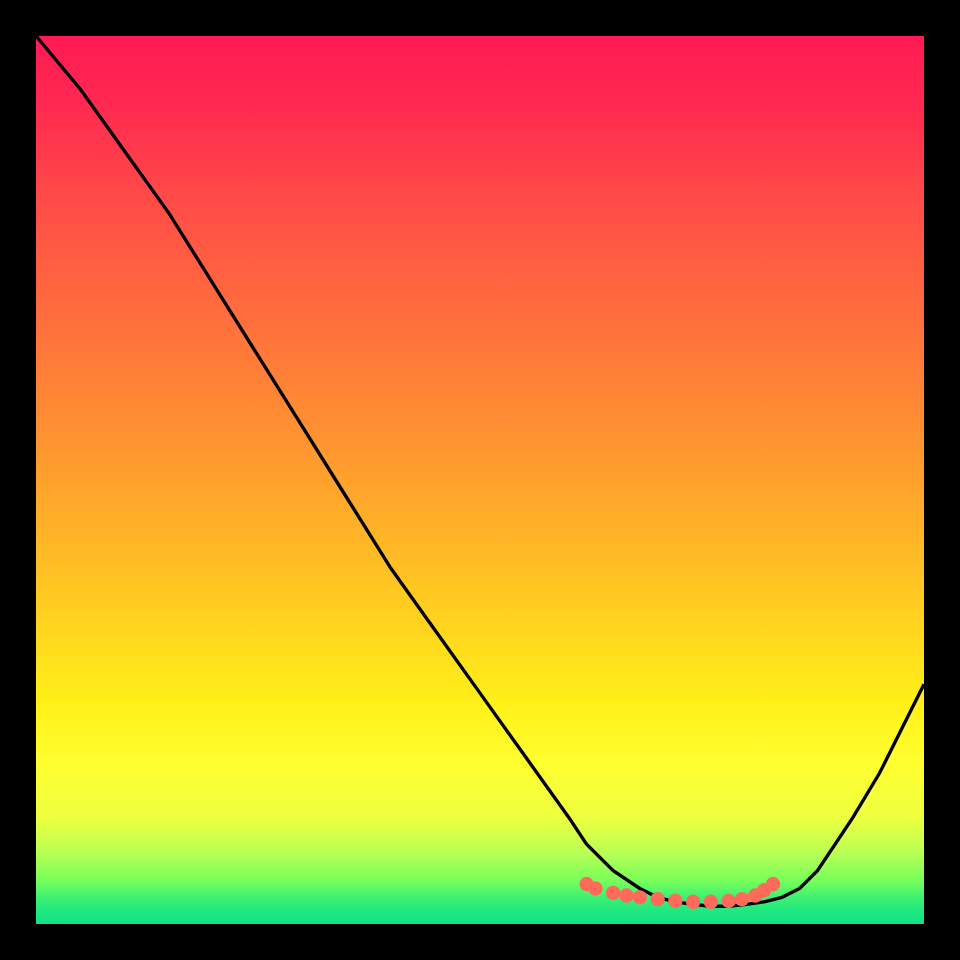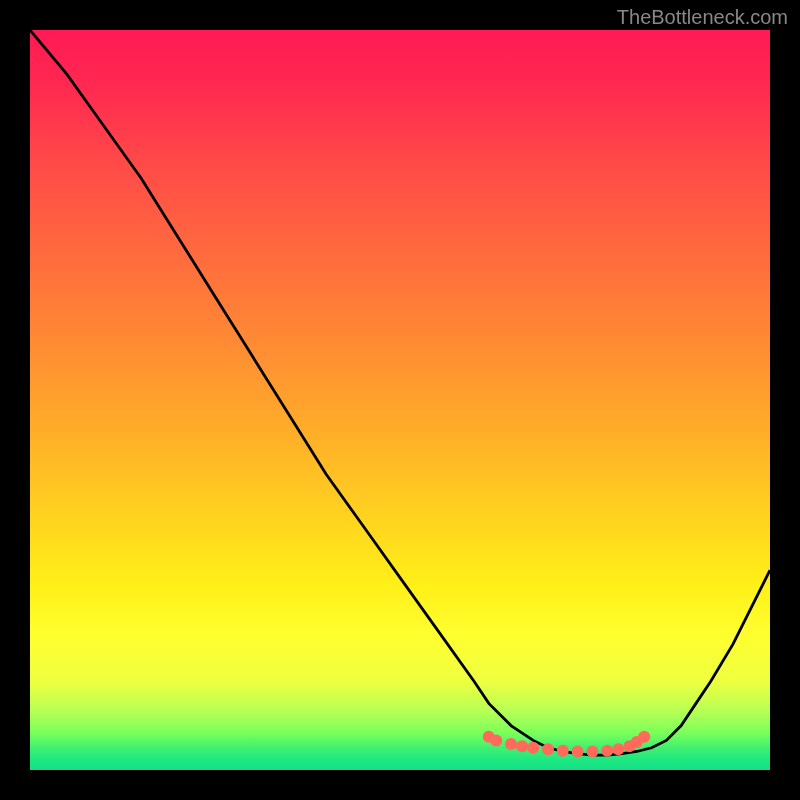--- a/index.html
+++ b/index.html
@@ -63,21 +63,20 @@
     left: 0;
     top: 0;
     width: 100%;
     height: 100%;
   }
 </style>
 </head>
 <body>
 
 <div class="container">
-  <div class="watermark">TheBottleneck.com</div>
   <div class="plot-area">
     <div class="gradient"></div>
     <svg class="curve" viewBox="0 0 740 740" preserveAspectRatio="none">
       <path id="main-curve" fill="none" stroke="#000000" stroke-width="2.8" d="M0.0,0.0 L37.0,44.4 L74.0,96.2 L111.0,148.0 L148.0,207.2 L185.0,266.4 L222.0,325.6 L259.0,384.8 L296.0,444.0 L333.0,495.8 L370.0,547.6 L407.0,599.4 L444.0,651.2 L458.8,673.4 L481.0,695.6 L503.2,710.4 L518.0,717.8 L532.8,721.5 L547.6,723.7 L562.4,725.2 L577.2,725.2 L592.0,723.7 L606.8,721.5 L621.6,717.8 L636.4,710.4 L651.2,695.6 L666.0,673.4 L680.8,651.2 L703.0,614.2 L740.0,540.2 "></path>
       <g id="markers">
           <circle cx="458.8" cy="706.7" r="6" fill="#ff6a5a"></circle>
           <circle cx="466.2" cy="710.4" r="6" fill="#ff6a5a"></circle>
           <circle cx="481.0" cy="714.1" r="6" fill="#ff6a5a"></circle>
           <circle cx="492.1" cy="716.3" r="6" fill="#ff6a5a"></circle>
           <circle cx="503.2" cy="717.8" r="6" fill="#ff6a5a"></circle>

